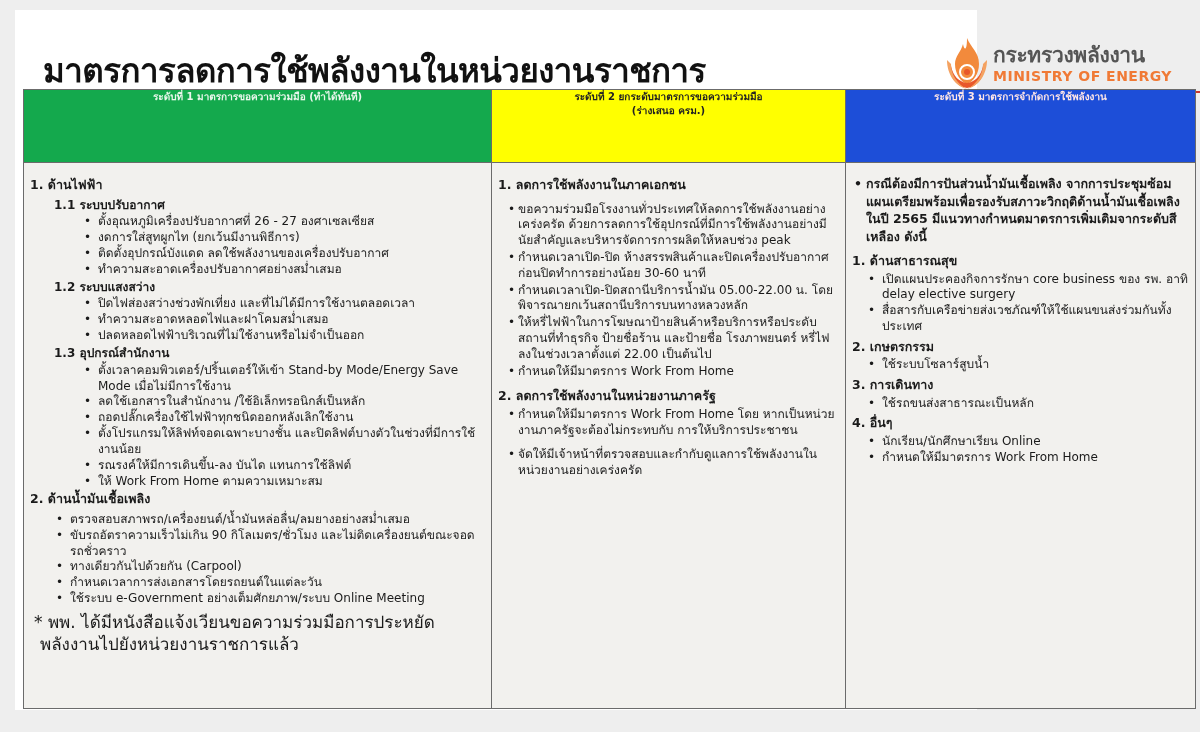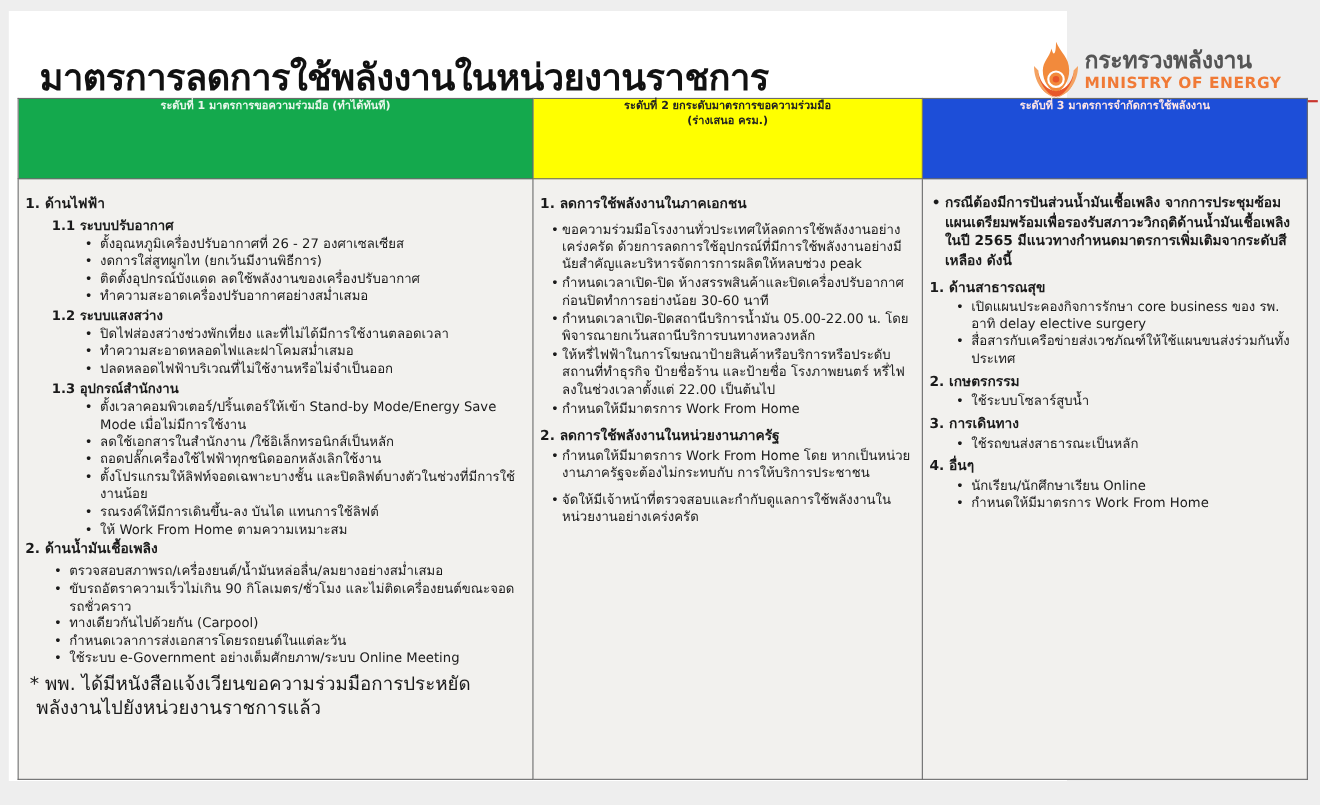--- a/index.html
+++ b/index.html
@@ -1,19 +1,19 @@
 <!DOCTYPE html>
 <html><head>
 <meta charset="utf-8">
 <style>
   * { box-sizing: border-box; margin: 0; padding: 0; }
   html, body { width: 1200px; height: 732px; background: #eeeeee; overflow: hidden; }
   body { font-family: "DejaVu Sans", sans-serif; color: #1a1a1a; position: relative; }
   .page {
-    position: absolute; left: 8px; top: 10px; width: 962px; height: 700px;
+    position: absolute; left: 15px; top: 10px; width: 962px; height: 700px;
     background: #ffffff;
   }
   .title {
     position: absolute; left: 28px; top: 34px;
     font-family: "DejaVu Sans", sans-serif; font-weight: bold;
     font-size: 33px; letter-spacing: -0.5px; color: #111;
     white-space: nowrap;
   }
   .logo { position: absolute; left: 924px; top: 20px; width: 270px; height: 66px; }
   .logo svg { position: absolute; left: 6px; top: 6px; }
@@ -63,21 +63,21 @@
   .c2 ul.b { margin-left: 20px; margin-bottom: 8px; }
   .c2 ul.b li::before { left: -10px; }
   .c2 ul.b li { margin-bottom: 1px; }
   .c2 .h1 { margin-bottom: 8px; }
   .c2 .h1b { margin-top: 6px; margin-bottom: 3px; }
   .c2 .gap { margin-top: 8px; }
 
   .c3 .lead { font-weight: bold; padding-left: 14px; position: relative; font-size: 12.5px; line-height: 1.4; margin-bottom: 8px; }
   .c3 .lead::before { content: "•"; position: absolute; left: 2px; top: 0; }
   .c3 .h1 { margin-top: 4px; margin-bottom: 2px; }
-  .c3 ul.b { margin-left: 38px; margin-bottom: 4px; }
+  .c3 ul.b { margin-left: 30px; margin-bottom: 4px; }
 </style>
 </head>
 <body>
 
 <div class="page">
   <div class="title">มาตรการลดการใช้พลังงานในหน่วยงานราชการ</div>
 
   <div class="logo">
     <svg width="44" height="54" viewBox="0 0 44 54">
       <path d="M22 2 C26 12 34 16 34 28 C34 38 28 46 22 48 C16 46 10 38 10 28 C10 20 16 16 18 8 C19 14 22 16 22 2 Z" fill="#f28a3c"></path>

